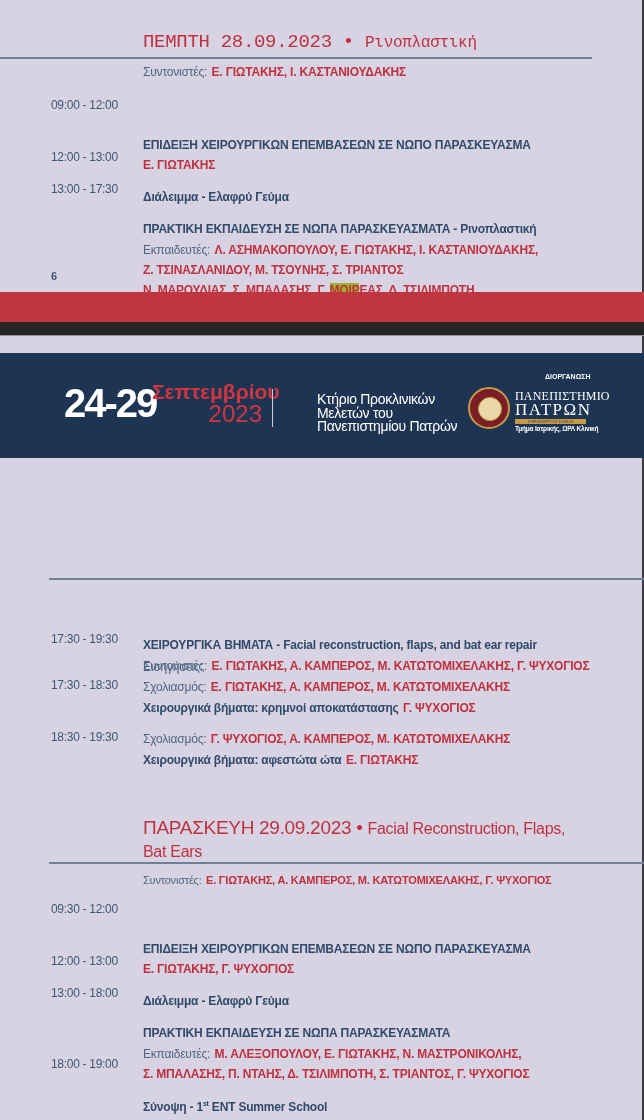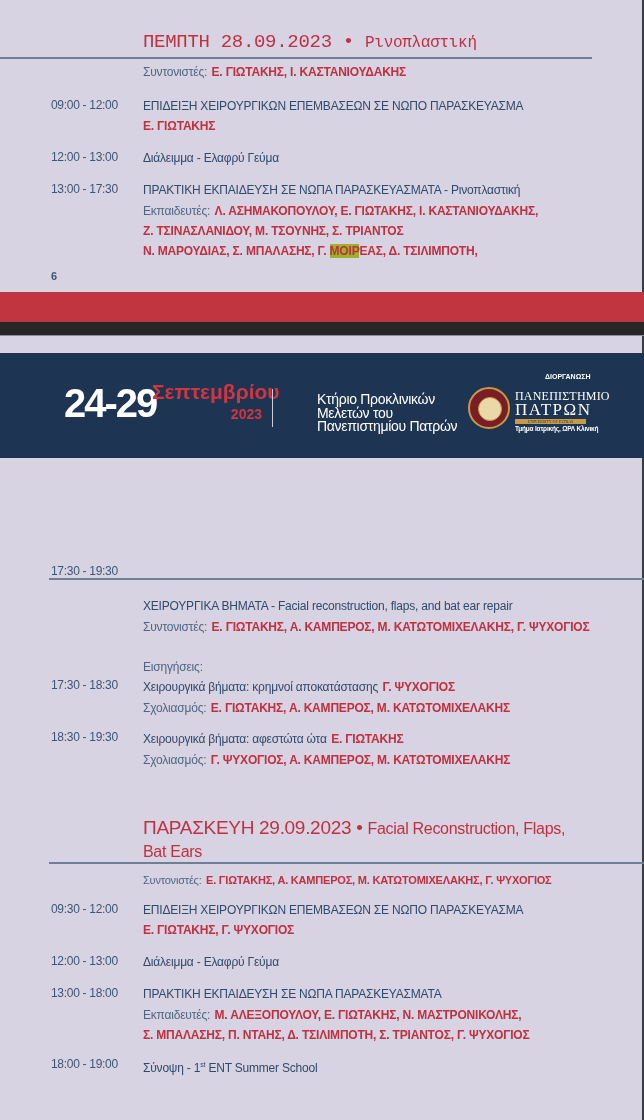--- a/index.html
+++ b/index.html
@@ -11,30 +11,30 @@
   }
   .right-edge { position:absolute; top:0; right:0; width:2px; height:1120px; background:#3a3a42; }
   .abs { position:absolute; }
   .day-title { font-size:19px; color:#c0303f; letter-spacing:-0.3px; line-height:22px; }
   .day-title .sub { font-size:16px; }
   .divider { position:absolute; height:2px; background:#6f7f95; }
   .label { font-size:12px; color:#4f6683; letter-spacing:-0.2px; }
   .names { font-size:12px; color:#c0303f; font-weight:bold; letter-spacing:-0.2px; }
   .time { position:absolute; left:51px; font-size:12px; color:#3d5673; letter-spacing:-0.3px; }
   .row { position:absolute; left:143px; width:480px; line-height:20px; }
-  .title { font-size:12px; font-weight:normal; color:#2f4a6a; letter-spacing:-0.2px; }
+  .title { font-size:12px; font-weight:bold; color:#2f4a6a; letter-spacing:-0.2px;margin-top:39px; }
   .hl { background:#9ab32a; color:#c0303f; }
   .pagenum { position:absolute; left:51px; top:270px; font-size:11px; font-weight:bold; color:#3d5673; }
   .red-band { position:absolute; left:0; top:292px; width:644px; height:30px; background:#c03540; }
   .dark-band { position:absolute; left:0; top:322px; width:644px; height:13px; background:#262626; }
   .gap-line { position:absolute; left:0; top:335px; width:644px; height:1px; background:#8d8d99; }
   .banner { position:absolute; left:0; top:353px; width:644px; height:105px; background:#1d3553; }
   .b-dates { position:absolute; left:64px; top:27px; font-size:40px; font-weight:bold; color:#ffffff; letter-spacing:-2px; line-height:46px; }
   .b-month { position:absolute; left:152px; top:28px; font-size:21px; font-weight:bold; color:#d2353f; line-height:22px; width:110px; }
-  .b-year { position:absolute; left:152px; top:50px; font-size:14px; font-weight:bold; color:#d2353f; line-height:22px; text-align:right; width:110px; }
+  .b-year { position:absolute; left:152px; top:50px; font-size:24px; font-weight:normal; color:#d2353f; line-height:22px; text-align:right; width:110px; }
   .b-sep { position:absolute; left:272px; top:36px; width:1px; height:38px; background:#c8cfdb; }
   .b-venue { position:absolute; left:285px; top:40px; font-size:14px; color:#ffffff; line-height:13.5px; letter-spacing:-0.3px;margin-left:32px; }
   .b-org { position:absolute; left:545px; top:20px; font-size:7px; font-weight:bold; color:#ffffff; }
   .seal { position:absolute; left:468px; top:34px; width:42px; height:42px; border-radius:50%; background:#7a1e26; border:2px solid #c99a45; box-sizing:border-box; }
   .seal-inner { position:absolute; left:8px; top:8px; width:22px; height:22px; border-radius:50%; background:#e9d9a8; border:1px solid #c99a45; }
   .uni1 { position:absolute; left:515px; top:37px; font-family:"Liberation Serif", serif; font-size:12px; color:#ffffff; letter-spacing:0.2px; line-height:12px; }
   .uni2 { position:absolute; left:515px; top:48px; font-family:"Liberation Serif", serif; font-size:17px; color:#ffffff; letter-spacing:1.5px; line-height:18px; }
   .uni-bar { position:absolute; left:515px; top:66px; width:71px; height:5px; background:#c99a45; font-size:4px; color:#1d3553; text-align:center; line-height:5px; font-family:"Liberation Serif", serif; }
   .uni3 { position:absolute; left:515px; top:72px; font-size:6.5px; font-weight:bold; color:#ffffff; letter-spacing:-0.2px; }
   sup { font-size:7px; }
@@ -100,43 +100,43 @@
       <div class="seal-inner"></div>
     </div>
   <div class="uni1">ΠΑΝΕΠΙΣΤΗΜΙΟ</div>
   <div class="uni2">ΠΑΤΡΩΝ</div>
   <div class="uni-bar">UNIVERSITY OF PATRAS</div>
   <div class="uni3">Τμήμα Ιατρικής, ΩΡΛ Κλινική</div>
 </div>
 
 <div class="divider" style="left:49px; top:578px; width:595px;"></div>
 
-<div class="time" style="top:564px;">17:30 - 19:30</div>
+<div class="time" style="top:632px;">17:30 - 19:30</div>
 <div class="row" style="top:596px;">
   <div class="title">ΧΕΙΡΟΥΡΓΙΚΑ ΒΗΜΑΤΑ - Facial reconstruction, flaps, and bat ear repair</div>
   <div>
     <span class="label">Συντονιστές:</span>
     <span class="names">Ε. ΓΙΩΤΑΚΗΣ, Α. ΚΑΜΠΕΡΟΣ, Μ. ΚΑΤΩΤΟΜΙΧΕΛΑΚΗΣ, Γ. ΨΥΧΟΓΙΟΣ</span>
   </div>
 </div>
 
 <div class="row" style="top:656px;">
   <span class="label">Εισηγήσεις:</span>
 </div>
 
 <div class="time" style="top:678px;">17:30 - 18:30</div>
 <div class="row" style="top:676px;">
+  <div><span class="label">Σχολιασμός:</span> <span class="names">Ε. ΓΙΩΤΑΚΗΣ, Α. ΚΑΜΠΕΡΟΣ, Μ. ΚΑΤΩΤΟΜΙΧΕΛΑΚΗΣ</span></div>
   <div><span class="title">Χειρουργικά βήματα: κρημνοί αποκατάστασης</span> <span class="names">Γ. ΨΥΧΟΓΙΟΣ</span></div>
-  <div><span class="label">Σχολιασμός:</span> <span class="names">Ε. ΓΙΩΤΑΚΗΣ, Α. ΚΑΜΠΕΡΟΣ, Μ. ΚΑΤΩΤΟΜΙΧΕΛΑΚΗΣ</span></div>
 </div>
 
 <div class="time" style="top:730px;">18:30 - 19:30</div>
 <div class="row" style="top:728px;">
+  <div><span class="label">Σχολιασμός:</span> <span class="names">Γ. ΨΥΧΟΓΙΟΣ, Α. ΚΑΜΠΕΡΟΣ, Μ. ΚΑΤΩΤΟΜΙΧΕΛΑΚΗΣ</span></div>
   <div><span class="title">Χειρουργικά βήματα: αφεστώτα ώτα</span> <span class="names">Ε. ΓΙΩΤΑΚΗΣ</span></div>
-  <div><span class="label">Σχολιασμός:</span> <span class="names">Γ. ΨΥΧΟΓΙΟΣ, Α. ΚΑΜΠΕΡΟΣ, Μ. ΚΑΤΩΤΟΜΙΧΕΛΑΚΗΣ</span></div>
 </div>
 
 <div class="abs day-title" style="left:143px; top:817px; width:470px;">
   <span>ΠΑΡΑΣΚΕΥΗ 29.09.2023</span>
   <span>•</span>
   <span class="sub">Facial Reconstruction, Flaps,</span><br>
   <span class="sub">Bat Ears</span>
 </div>
 <div class="divider" style="left:49px; top:862px; width:595px;"></div>
 <div class="row" style="top:869px;">

